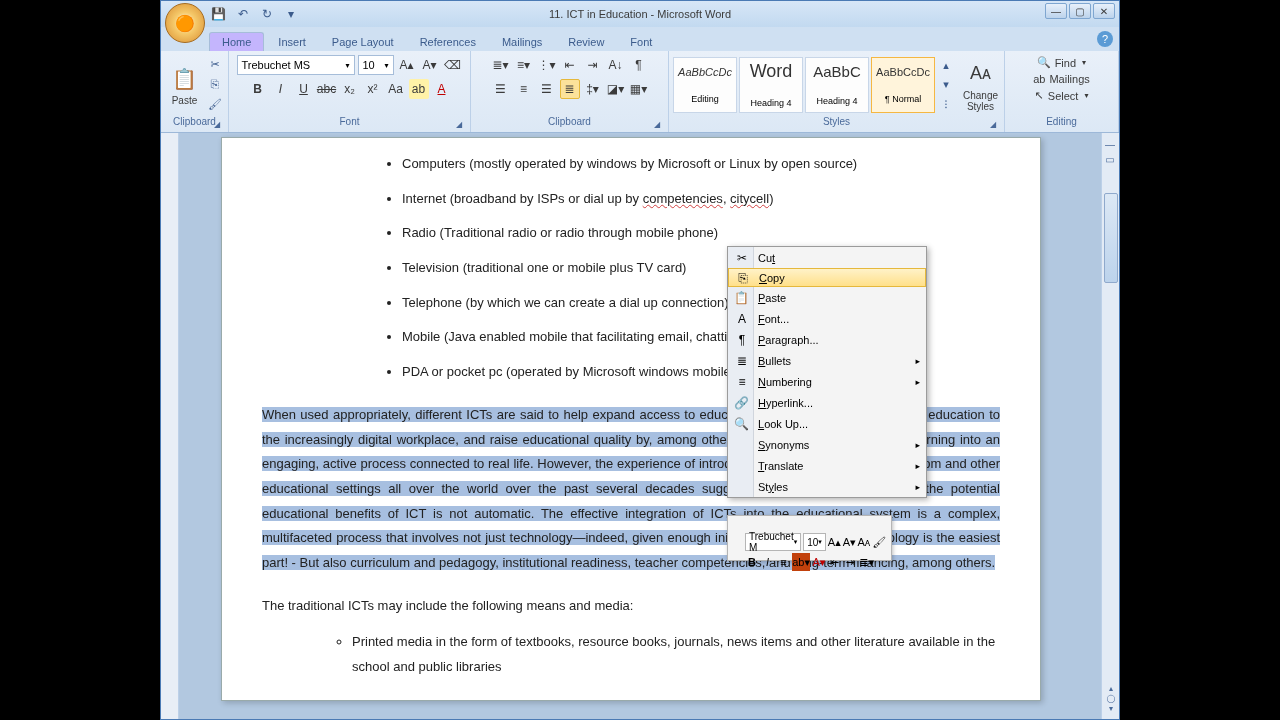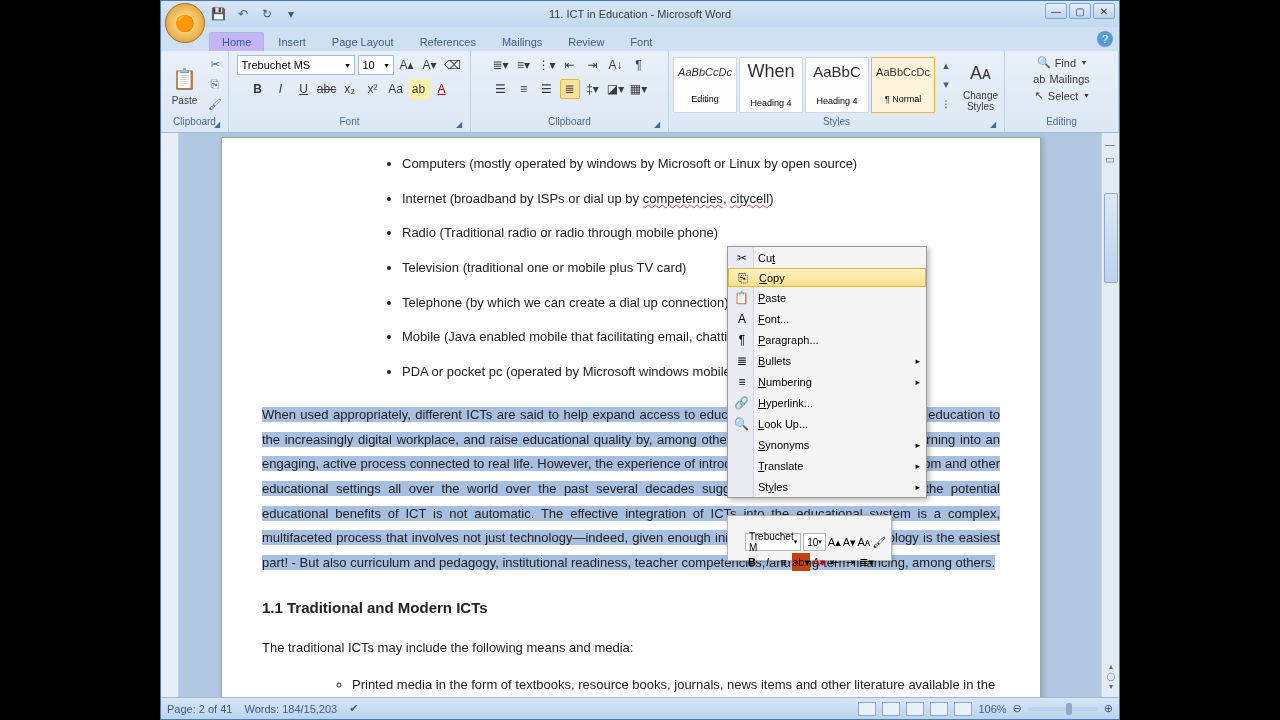--- a/index.html
+++ b/index.html
@@ -169,21 +169,21 @@
     </div>
 
     <div class="ribbon-group" style="width:336px">
       <div class="group-body">
         <div class="style-gallery">
           <div class="style-item">
               <span class="style-preview" style="font-style:italic;font-size:11px">AaBbCcDc</span>
               <span>Editing</span>
             </div>
           <div class="style-item">
-              <span class="style-preview" style="font-size:18px">When</span>
+              <span class="style-preview" style="font-size:18px">Word</span>
               <span>Heading 4</span>
             </div>
           <div class="style-item">
               <span class="style-preview" style="font-size:15px">AaBbC</span>
               <span>Heading 4</span>
             </div>
           <div class="style-item sel">
               <span class="style-preview" style="font-size:11px">AaBbCcDc</span>
               <span>¶ Normal</span>
             </div>
@@ -228,21 +228,20 @@
       <ul class="bullets">
         <li><span>Computers (mostly operated by windows by Microsoft or Linux by open source)</span></li>
         <li><span>Internet (broadband by ISPs or dial up by </span><span class="squig">competencies</span><span>, </span><span class="squig">citycell</span><span>)</span></li>
         <li><span>Radio (Traditional radio or radio through mobile phone)</span></li>
         <li><span>Television (traditional one or mobile plus TV card)</span></li>
         <li><span>Telephone (by which we can create a dial up connection)</span></li>
         <li><span>Mobile (Java enabled mobile that facilitating email, chattin</span></li>
         <li><span>PDA or pocket pc (operated by Microsoft windows mobile)</span></li>
       </ul>
       <p class="sel-para"><span class="hl">When used appropriately, different ICTs are said to help expand access to education, strengthen the relevance of education to the increasingly digital workplace, and raise educational quality by, among others, helping make teaching and learning into an engaging, active process connected to real life. However, the experience of introducing different ICTs in the classroom and other educational settings all over the world over the past several decades suggests that the full realization of the potential educational benefits of ICT is not automatic. The effective integration of ICTs into the educational system is a complex, multifaceted process that involves not just technology—indeed, given enough initial capital getting the technology is the easiest part! - But also curriculum and pedagogy, institutional readiness, teacher competencies, and long-term financing, among others.</span></p>
-      <p class="heading11">1.1 Traditional and Modern ICTs</p>
       <p style="margin-bottom:12px">The traditional ICTs may include the following means and media:</p>
       <ul class="sublist">
         <li>Printed media in the form of textbooks, resource books, journals, news items and other literature available in the school and public libraries</li>
       </ul>
     </div>
 
     <div class="context-menu" style="left:566px; top:113px;">
       <div class="cm-iconstrip"></div>
       <div id="cm-items">
           <div class="cm-item">
@@ -335,32 +334,14 @@
       </div>
       <div class="scroll-thumb" style="top:60px;height:90px"></div>
       <div class="zoom-slider-btn">
           <span>▴</span>
           <span>◯</span>
           <span>▾</span>
         </div>
     </div>
   </div>
 
-  <div class="statusbar">
-    <span>Page: 2 of 41</span>
-    <span>Words: 184/15,203</span>
-    <span>✔</span>
-    <div class="status-right">
-      <span class="view-btn"></span>
-      <span class="view-btn"></span>
-      <span class="view-btn"></span>
-      <span class="view-btn"></span>
-      <span class="view-btn"></span>
-      <span>106%</span>
-      <span>⊖</span>
-      <span style="display:inline-block;width:70px;height:4px;background:#bcd3ec;position:relative">
-          <span style="position:absolute;left:38px;top:-4px;width:6px;height:12px;background:#8fa9cc;border-radius:2px"></span>
-        </span>
-      <span>⊕</span>
-    </div>
-  </div>
 
 </div>
 
 </body></html>

